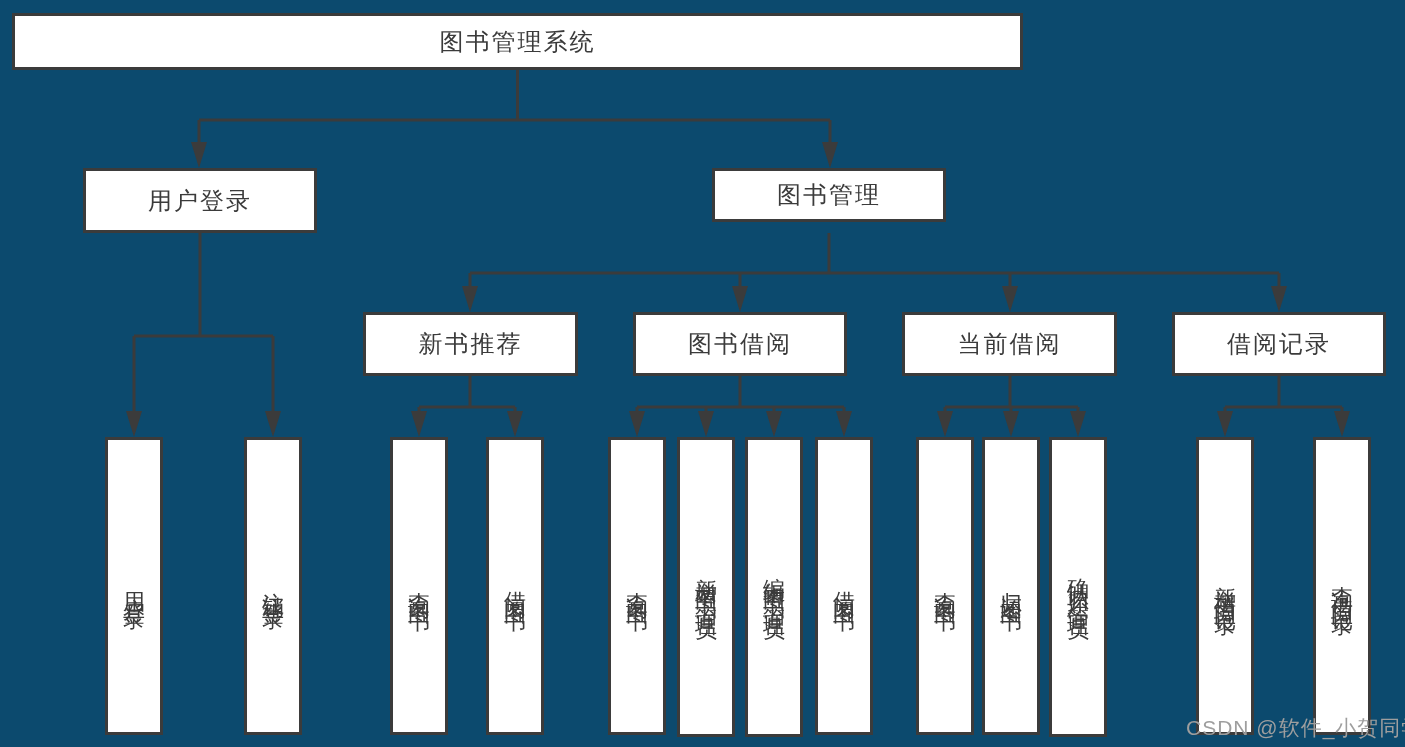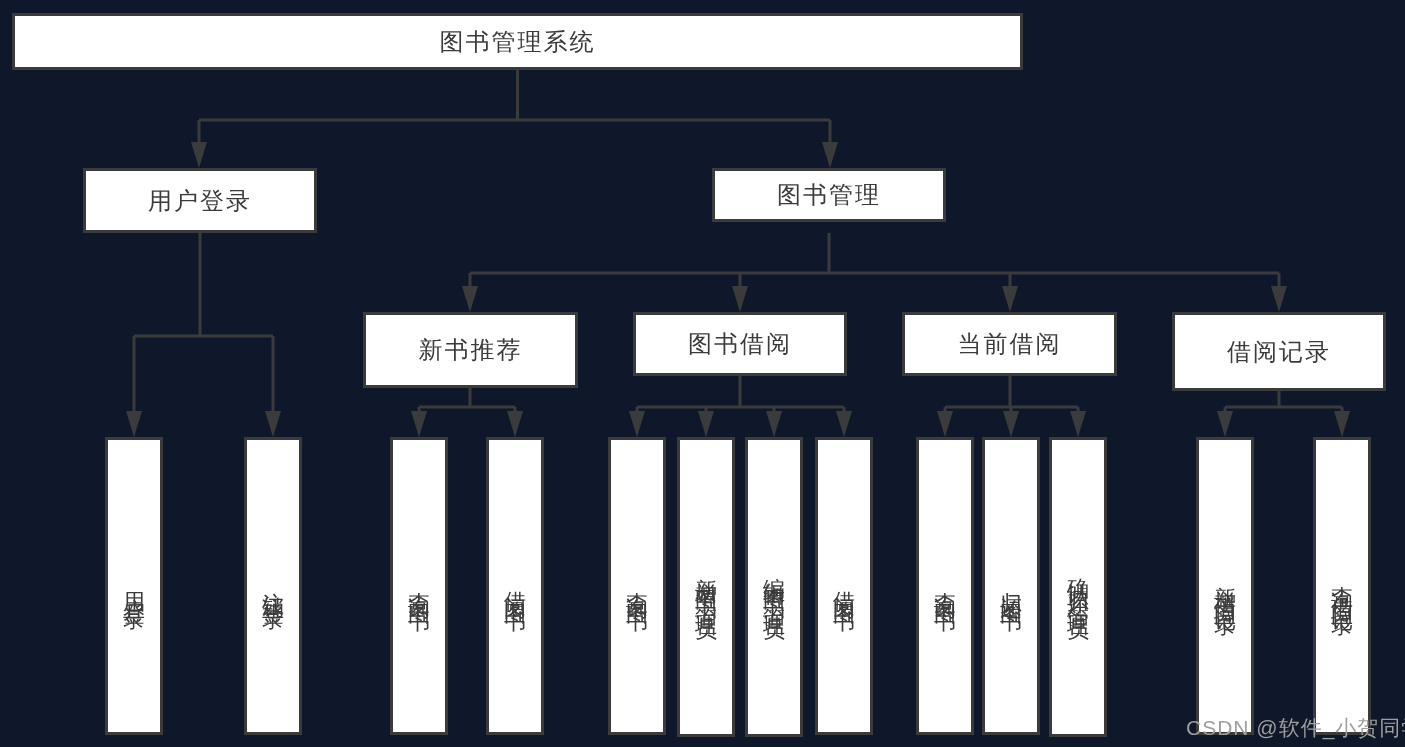--- a/index.html
+++ b/index.html
@@ -1,21 +1,21 @@
 <!DOCTYPE html>
 <html><head>
 <meta charset="utf-8">
 <style>
   html, body { margin: 0; padding: 0; background: #ffffff; }
   * { box-sizing: border-box; }
   .stage {
     position: relative;
     width: 1405px;
     height: 747px;
-    background: #0f172a;
+    background: #0c4a6e;
     font-family: "Liberation Sans", "DejaVu Sans", sans-serif;
     overflow: hidden;
   }
   .connectors {
     position: absolute;
     left: 0; top: 0;
     width: 1405px;
     height: 747px;
     pointer-events: none;
   }
@@ -101,24 +101,24 @@
       <polygon points="1225,437 1217,411 1233,411"></polygon>
       <polygon points="1342,437 1334,411 1350,411"></polygon>
     </g>
   </svg>
 
   <div class="box hbox rootbox" style="left:12px; top:13px; width:1011px; height:57px;">图书管理系统</div>
 
   <div class="box hbox" style="left:83px; top:168px; width:234px; height:65px;">用户登录</div>
   <div class="box hbox" style="left:712px; top:168px; width:234px; height:54px;">图书管理</div>
 
-  <div class="box hbox" style="left:363px; top:312px; width:215px; height:76px;">新书推荐</div>
+  <div class="box hbox" style="left:363px; top:312px; width:215px; height:64px;">新书推荐</div>
   <div class="box hbox" style="left:633px; top:312px; width:214px; height:64px;">图书借阅</div>
   <div class="box hbox" style="left:902px; top:312px; width:215px; height:64px;">当前借阅</div>
-  <div class="box hbox" style="left:1172px; top:312px; width:214px; height:79px;">借阅记录</div>
+  <div class="box hbox" style="left:1172px; top:312px; width:214px; height:64px;">借阅记录</div>
 
   <div class="box vbox" style="left:105px; top:437px; width:58px; height:298px;">用户登录</div>
   <div class="box vbox" style="left:244px; top:437px; width:58px; height:298px;">注销登录</div>
 
   <div class="box vbox" style="left:390px; top:437px; width:58px; height:298px;">查询图书</div>
   <div class="box vbox" style="left:486px; top:437px; width:58px; height:298px;">借阅图书</div>
 
   <div class="box vbox" style="left:608px; top:437px; width:58px; height:298px;">查询图书</div>
   <div class="box vbox" style="left:677px; top:437px; width:58px; height:300px;">新增图书（管理员）</div>
   <div class="box vbox" style="left:745px; top:437px; width:58px; height:300px;">编辑图书（管理员）</div>

